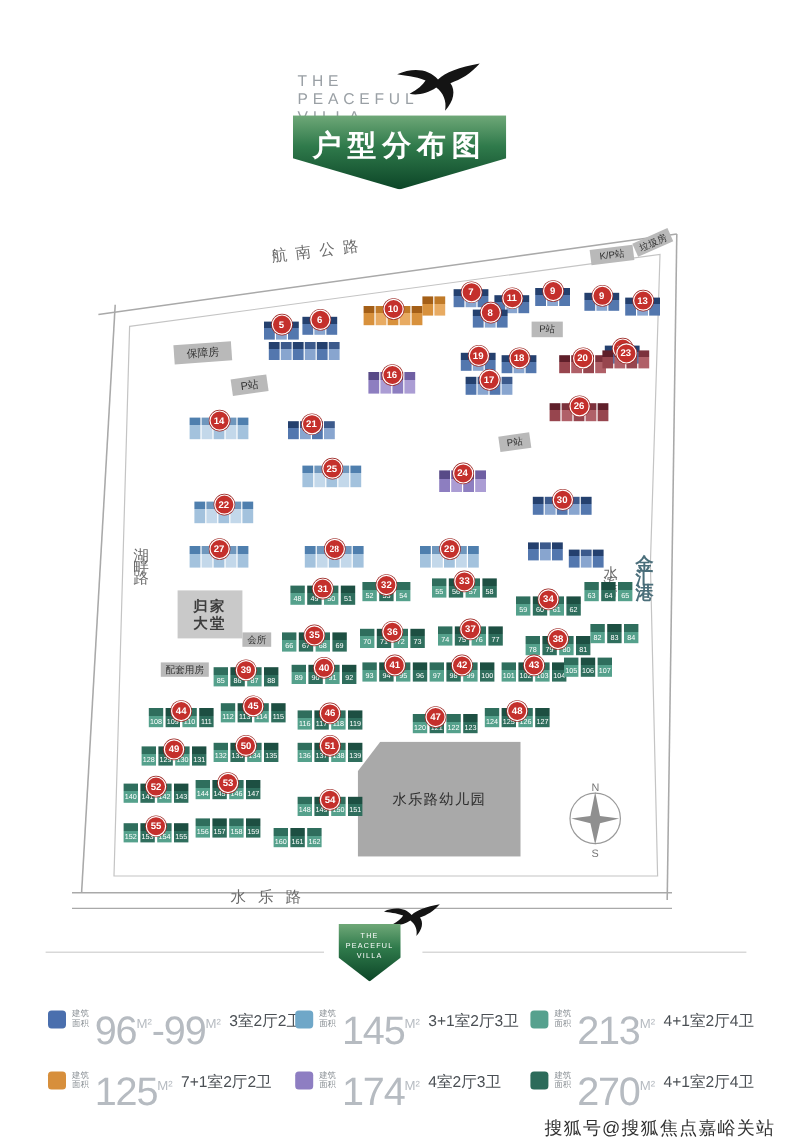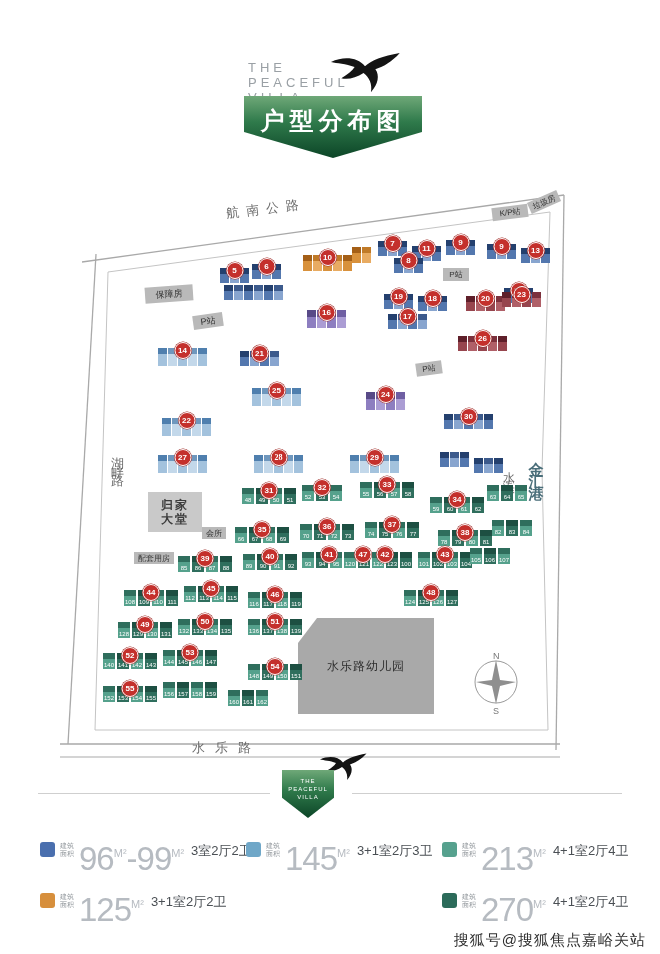--- a/index.html
+++ b/index.html
@@ -718,21 +718,21 @@
         </span>
         <span class="gunit">
           <span class="unum">118</span>
         </span>
         <span class="gunit">
           <span class="unum">119</span>
         </span>
       </div>
       <div class="badge">46</div>
     </div>
-    <div class="cluster" style="left: 328px; top: 552px; padding-left: 16px;">
+    <div class="cluster" style="left: 328px; top: 595px; padding-left: 16px;">
       <div class="units">
         <span class="gunit">
           <span class="unum">120</span>
         </span>
         <span class="gunit">
           <span class="unum">121</span>
         </span>
         <span class="gunit">
           <span class="unum">122</span>
         </span>
@@ -951,21 +951,30 @@
       <span class="anum"><span class="n">213</span><span class="sup">M²</span></span>
       <span class="atype">4+1室2厅4卫</span>
     </div>
     <div class="litem" style="left: 40px; top: 893px;">
       <span class="sw" style="background: rgb(215, 143, 60);"></span>
       <span class="alabel">
         <div>建筑</div>
         <div>面积</div>
       </span>
       <span class="anum"><span class="n">125</span><span class="sup">M²</span></span>
-      <span class="atype">3+1室2厅2卫</span>
+      <span class="atype">7+1室2厅2卫</span>
+    </div>
+    <div class="litem" style="left: 246px; top: 893px;">
+      <span class="sw" style="background: rgb(142, 126, 194);"></span>
+      <span class="alabel">
+        <div>建筑</div>
+        <div>面积</div>
+      </span>
+      <span class="anum"><span class="n">174</span><span class="sup">M²</span></span>
+      <span class="atype">4室2厅3卫</span>
     </div>
     <div class="litem" style="left: 442px; top: 893px;">
       <span class="sw" style="background: rgb(44, 107, 90);"></span>
       <span class="alabel">
         <div>建筑</div>
         <div>面积</div>
       </span>
       <span class="anum"><span class="n">270</span><span class="sup">M²</span></span>
       <span class="atype">4+1室2厅4卫</span>
     </div>

